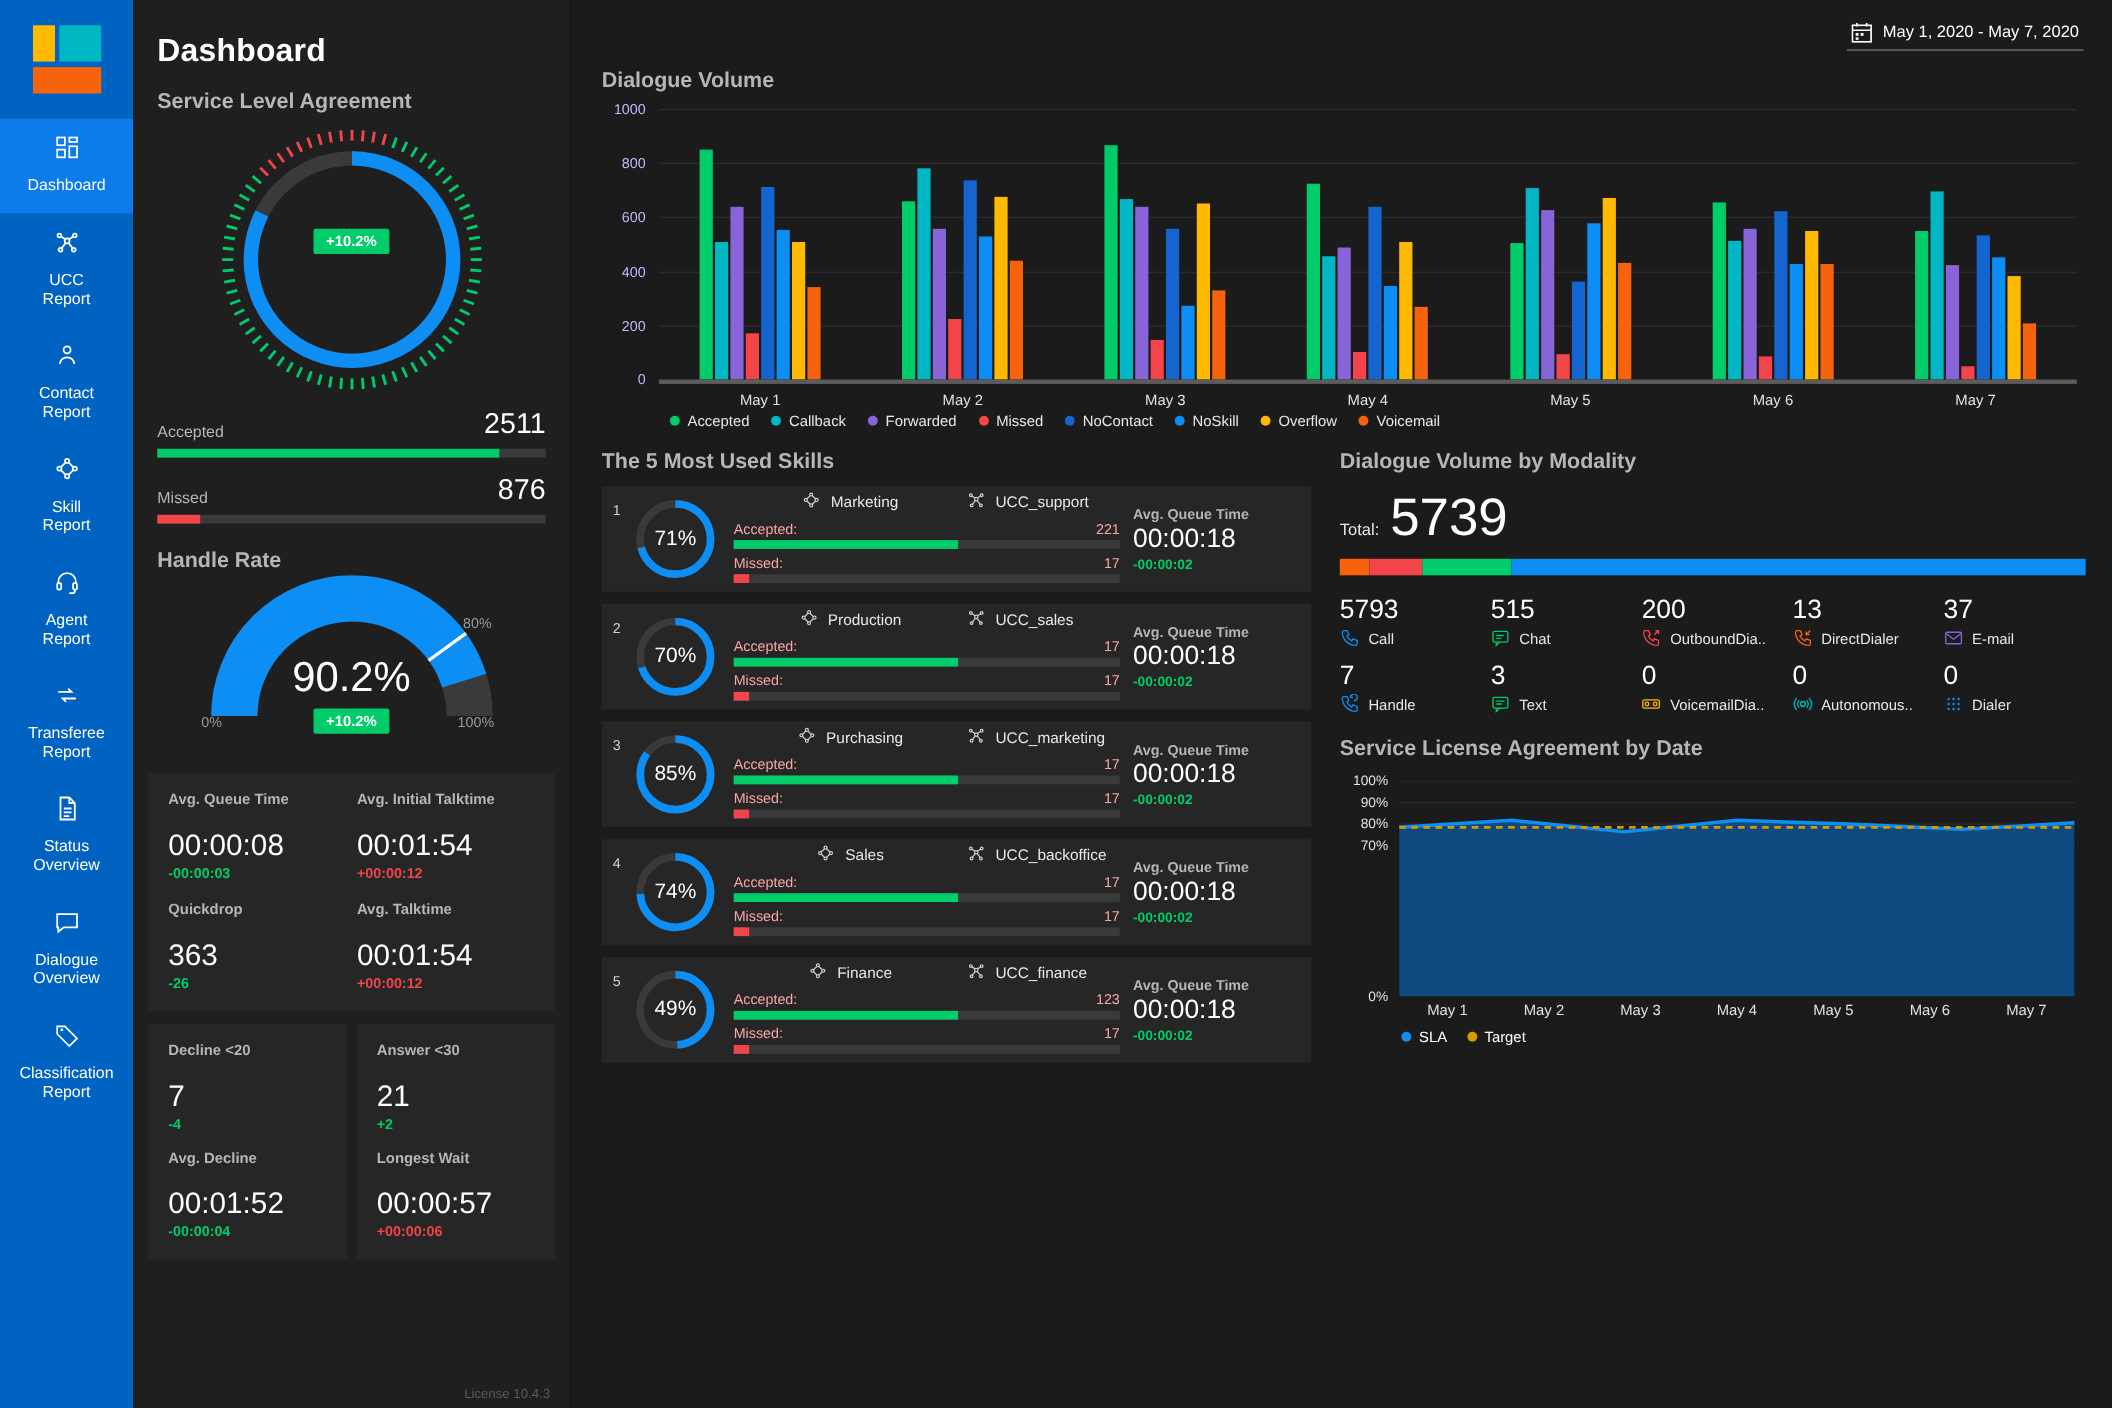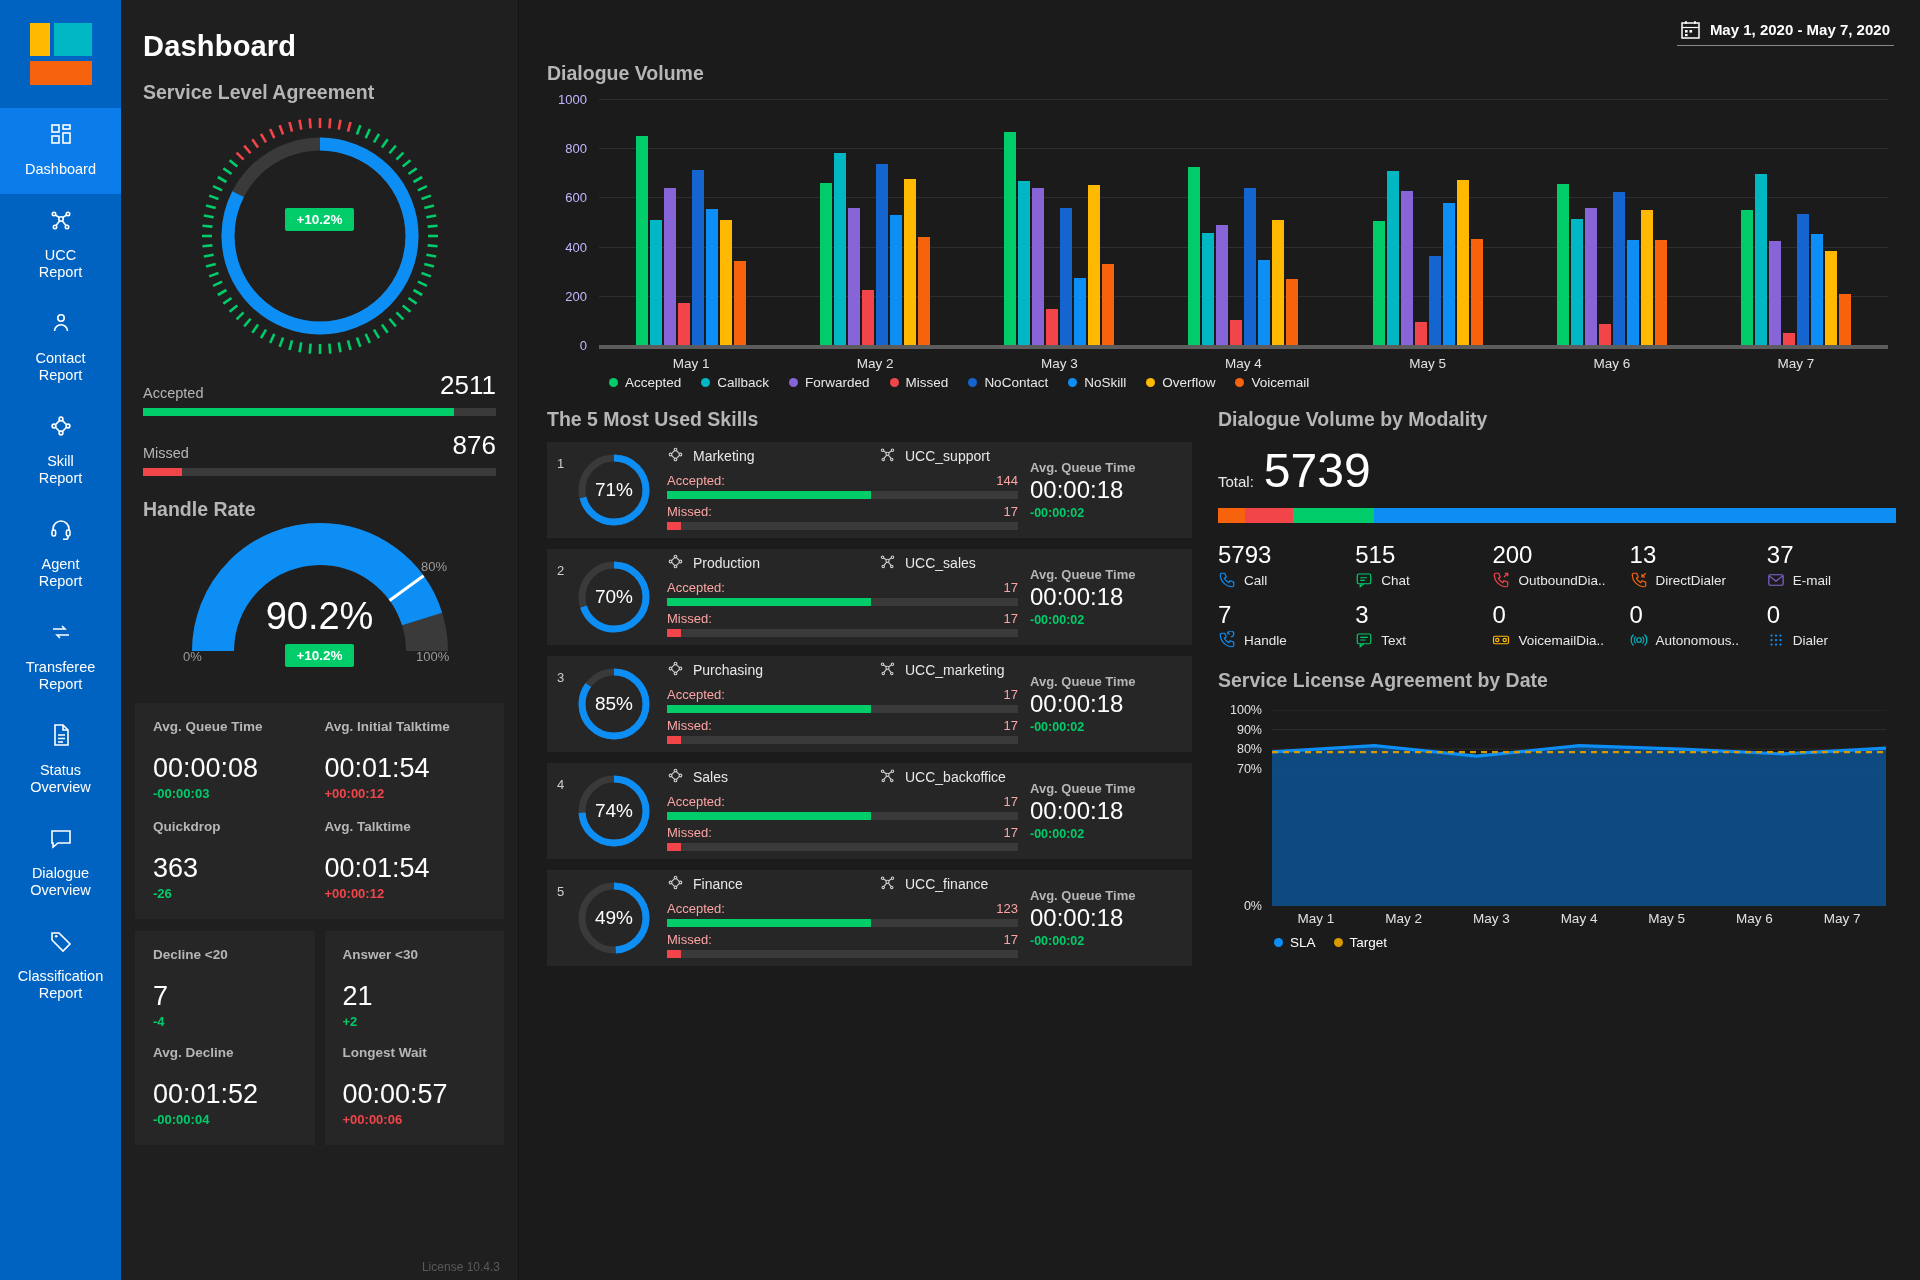--- a/index.html
+++ b/index.html
@@ -74,21 +74,21 @@
   .kpi .k-dlt { font-size: 13px; font-weight:bold; margin-top:2px; }
   .up { color:#f1454a; } .down { color:#00cc6a; }
 
   .kpi-row2 { display:flex; gap: 10px; margin: 12px 14px 0 14px; }
   .kpi-row2 .kpi-card { margin:0; flex:1; }
 
   .version { position:absolute; right: 18px; bottom: 6px; font-size:12px; color:#5a5a5a; }
 
   
   .main { flex:1; position:relative; background:#1b1b1b; padding: 0; }
-  .topbar { height: 62px; display:flex; justify-content:flex-end; align-items:center; padding-right: 26px; font-weight: bold; }
+  .topbar { height: 62px; display:flex; justify-content:flex-end; align-items:center; padding-right: 26px; }
   .datepick { display:flex; align-items:center; gap:10px; border-bottom:1px solid #8a8a8a; padding: 4px 4px 6px; cursor:pointer; }
   .datepick span { font-size:15px; }
 
   .panel-title { font-size: 19.5px; color:#b6b6b6; font-weight:600; }
 
   .dv { padding: 0 24px 0 28px; }
   .dv-chart { position:relative; height: 268px; margin-top: 14px; }
   .ylab { position:absolute; left:0; width:40px; text-align:right; font-size:13px; color:#c4b5fd; transform: translateY(-50%); }
   .plot { position:absolute; left:52px; right:8px; top:0; bottom:22px; }
   .gl { position:absolute; left:0; right:0; height:1px; background:#2e2e2e; }
@@ -103,21 +103,21 @@
   .dot { width:9px; height:9px; border-radius:50%; display:inline-block; }
 
   .lower { display:flex; padding: 18px 24px 0 28px; gap: 26px; }
   .skills { flex: 0 0 645px; }
   .skill-card { background:#262626; margin-top: 11px; height: 96px; display:flex; align-items:center; padding: 0 12px 0 10px; }
   .sk-rank { width: 18px; font-size:13px; color:#cfcfcf; align-self:flex-start; margin-top:14px; }
   .sk-donut { position:relative; width: 78px; height: 78px; flex:0 0 78px; margin-right: 14px;}
   .sk-donut .pct { position:absolute; inset:0; display:flex; align-items:center; justify-content:center; font-size:19px; }
   .sk-mid { flex:1; min-width:0; padding-right: 12px; }
   .sk-names { display:flex; font-size:14px; color:#e8e8e8; margin-bottom:7px; }
-  .sk-names .n1 { width: 212px; display:flex; align-items:center; gap:9px;}
+  .sk-names .n1 { width: 212px; display:flex; align-items:center; gap:9px;justify-content:center;}
   .sk-names .n2 { display:flex; align-items:center; gap:9px;}
   .sk-line .t { display:flex; justify-content:space-between; font-size:13px; color:#fca5a5; }
   .sk-line .trk { height:8px; background:#3a3a3a; margin:3px 0 5px; }
   .sk-right { flex: 0 0 150px; }
   .sk-right .lb { font-size:13px; color:#b6b6b6; font-weight:600; }
   .sk-right .vl { font-size:24px; font-weight:300; margin-top:1px;}
   .sk-right .dl { font-size:12.5px; font-weight:bold; margin-top:2px;}
 
   .rightcol { flex:1; }
   .modal-total { display:flex; align-items:baseline; gap:10px; margin-top: 12px; }
@@ -563,21 +563,21 @@
                         <circle cx="6" cy="19" r="1.7"></circle>
                         <circle cx="18" cy="19" r="1.7"></circle>
                         <path d="M10.4 9.6 6.4 7M13.6 9.6 17.6 7M10.8 12.8 7 17.6M13.2 12.8 17 17.6"></path>
                       </svg></span>
                     <span>UCC_support</span>
                   </div>
                 </div>
                 <div class="sk-line">
                   <div class="t">
                     <span>Accepted:</span>
-                    <span>144</span>
+                    <span>221</span>
                   </div>
                   <div class="trk">
                     <div style="height:100%;width:58%;background:#00cc6a"></div>
                   </div>
                 </div>
                 <div class="sk-line">
                   <div class="t">
                     <span>Missed:</span>
                     <span>17</span>
                   </div>

